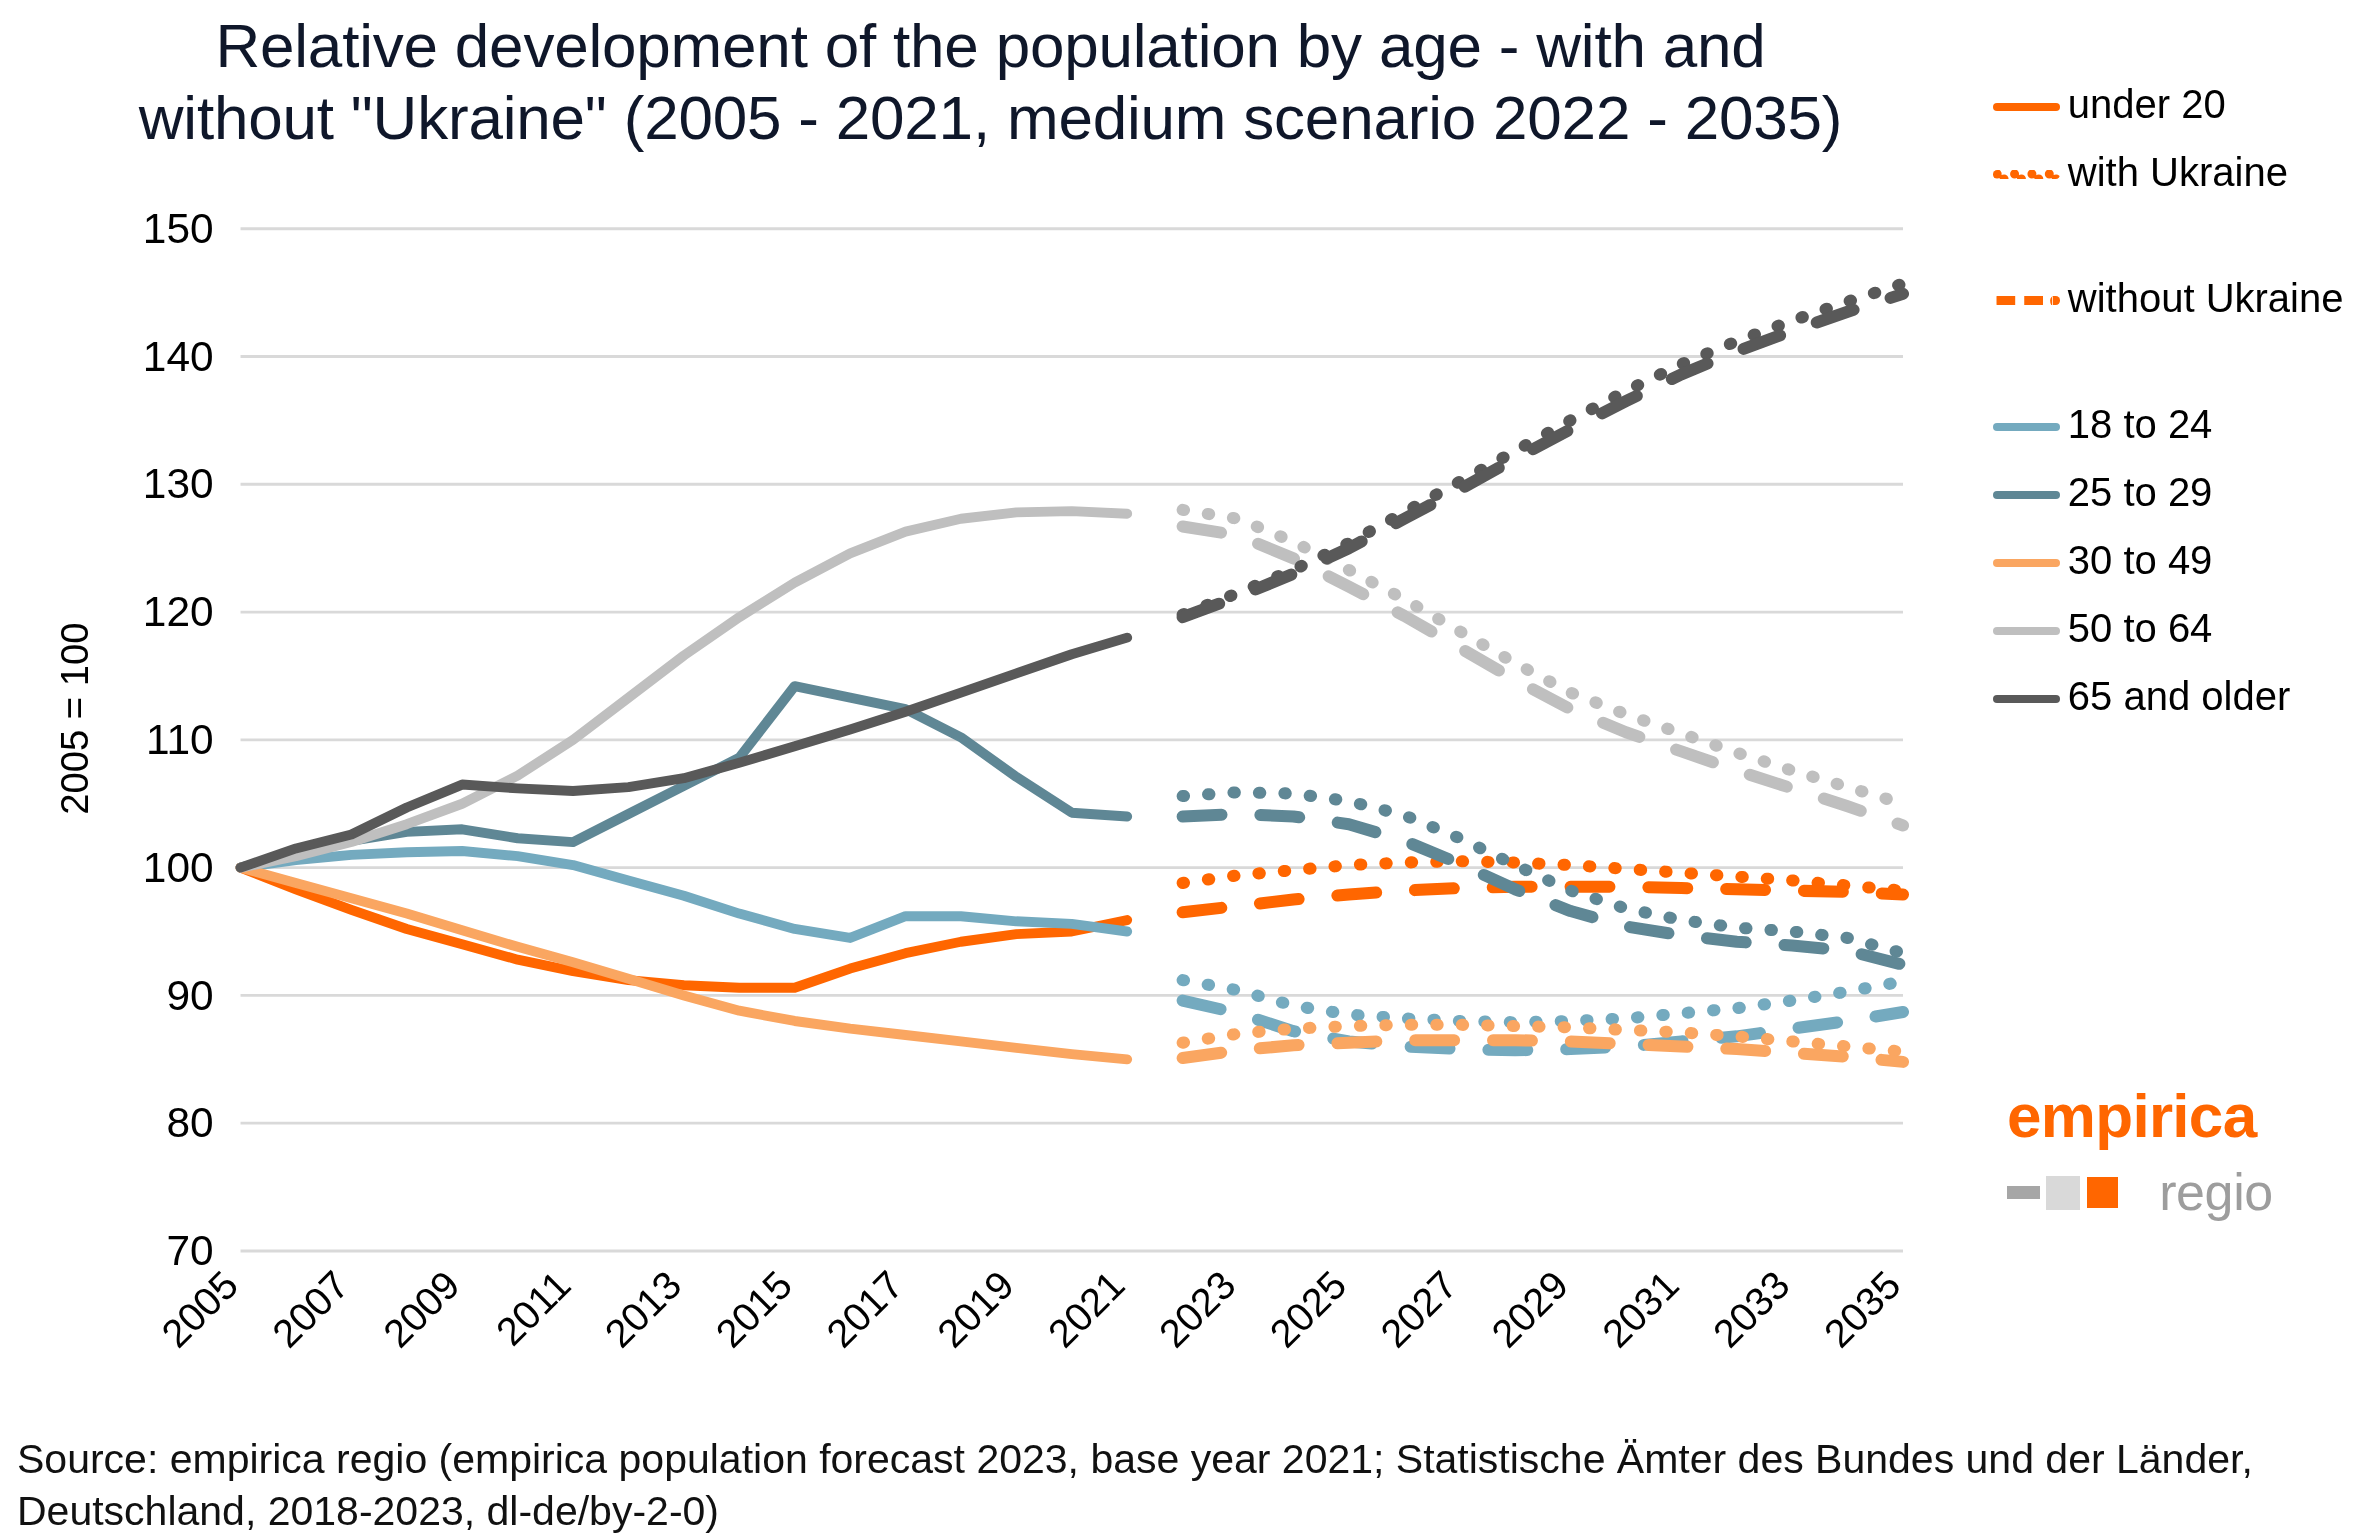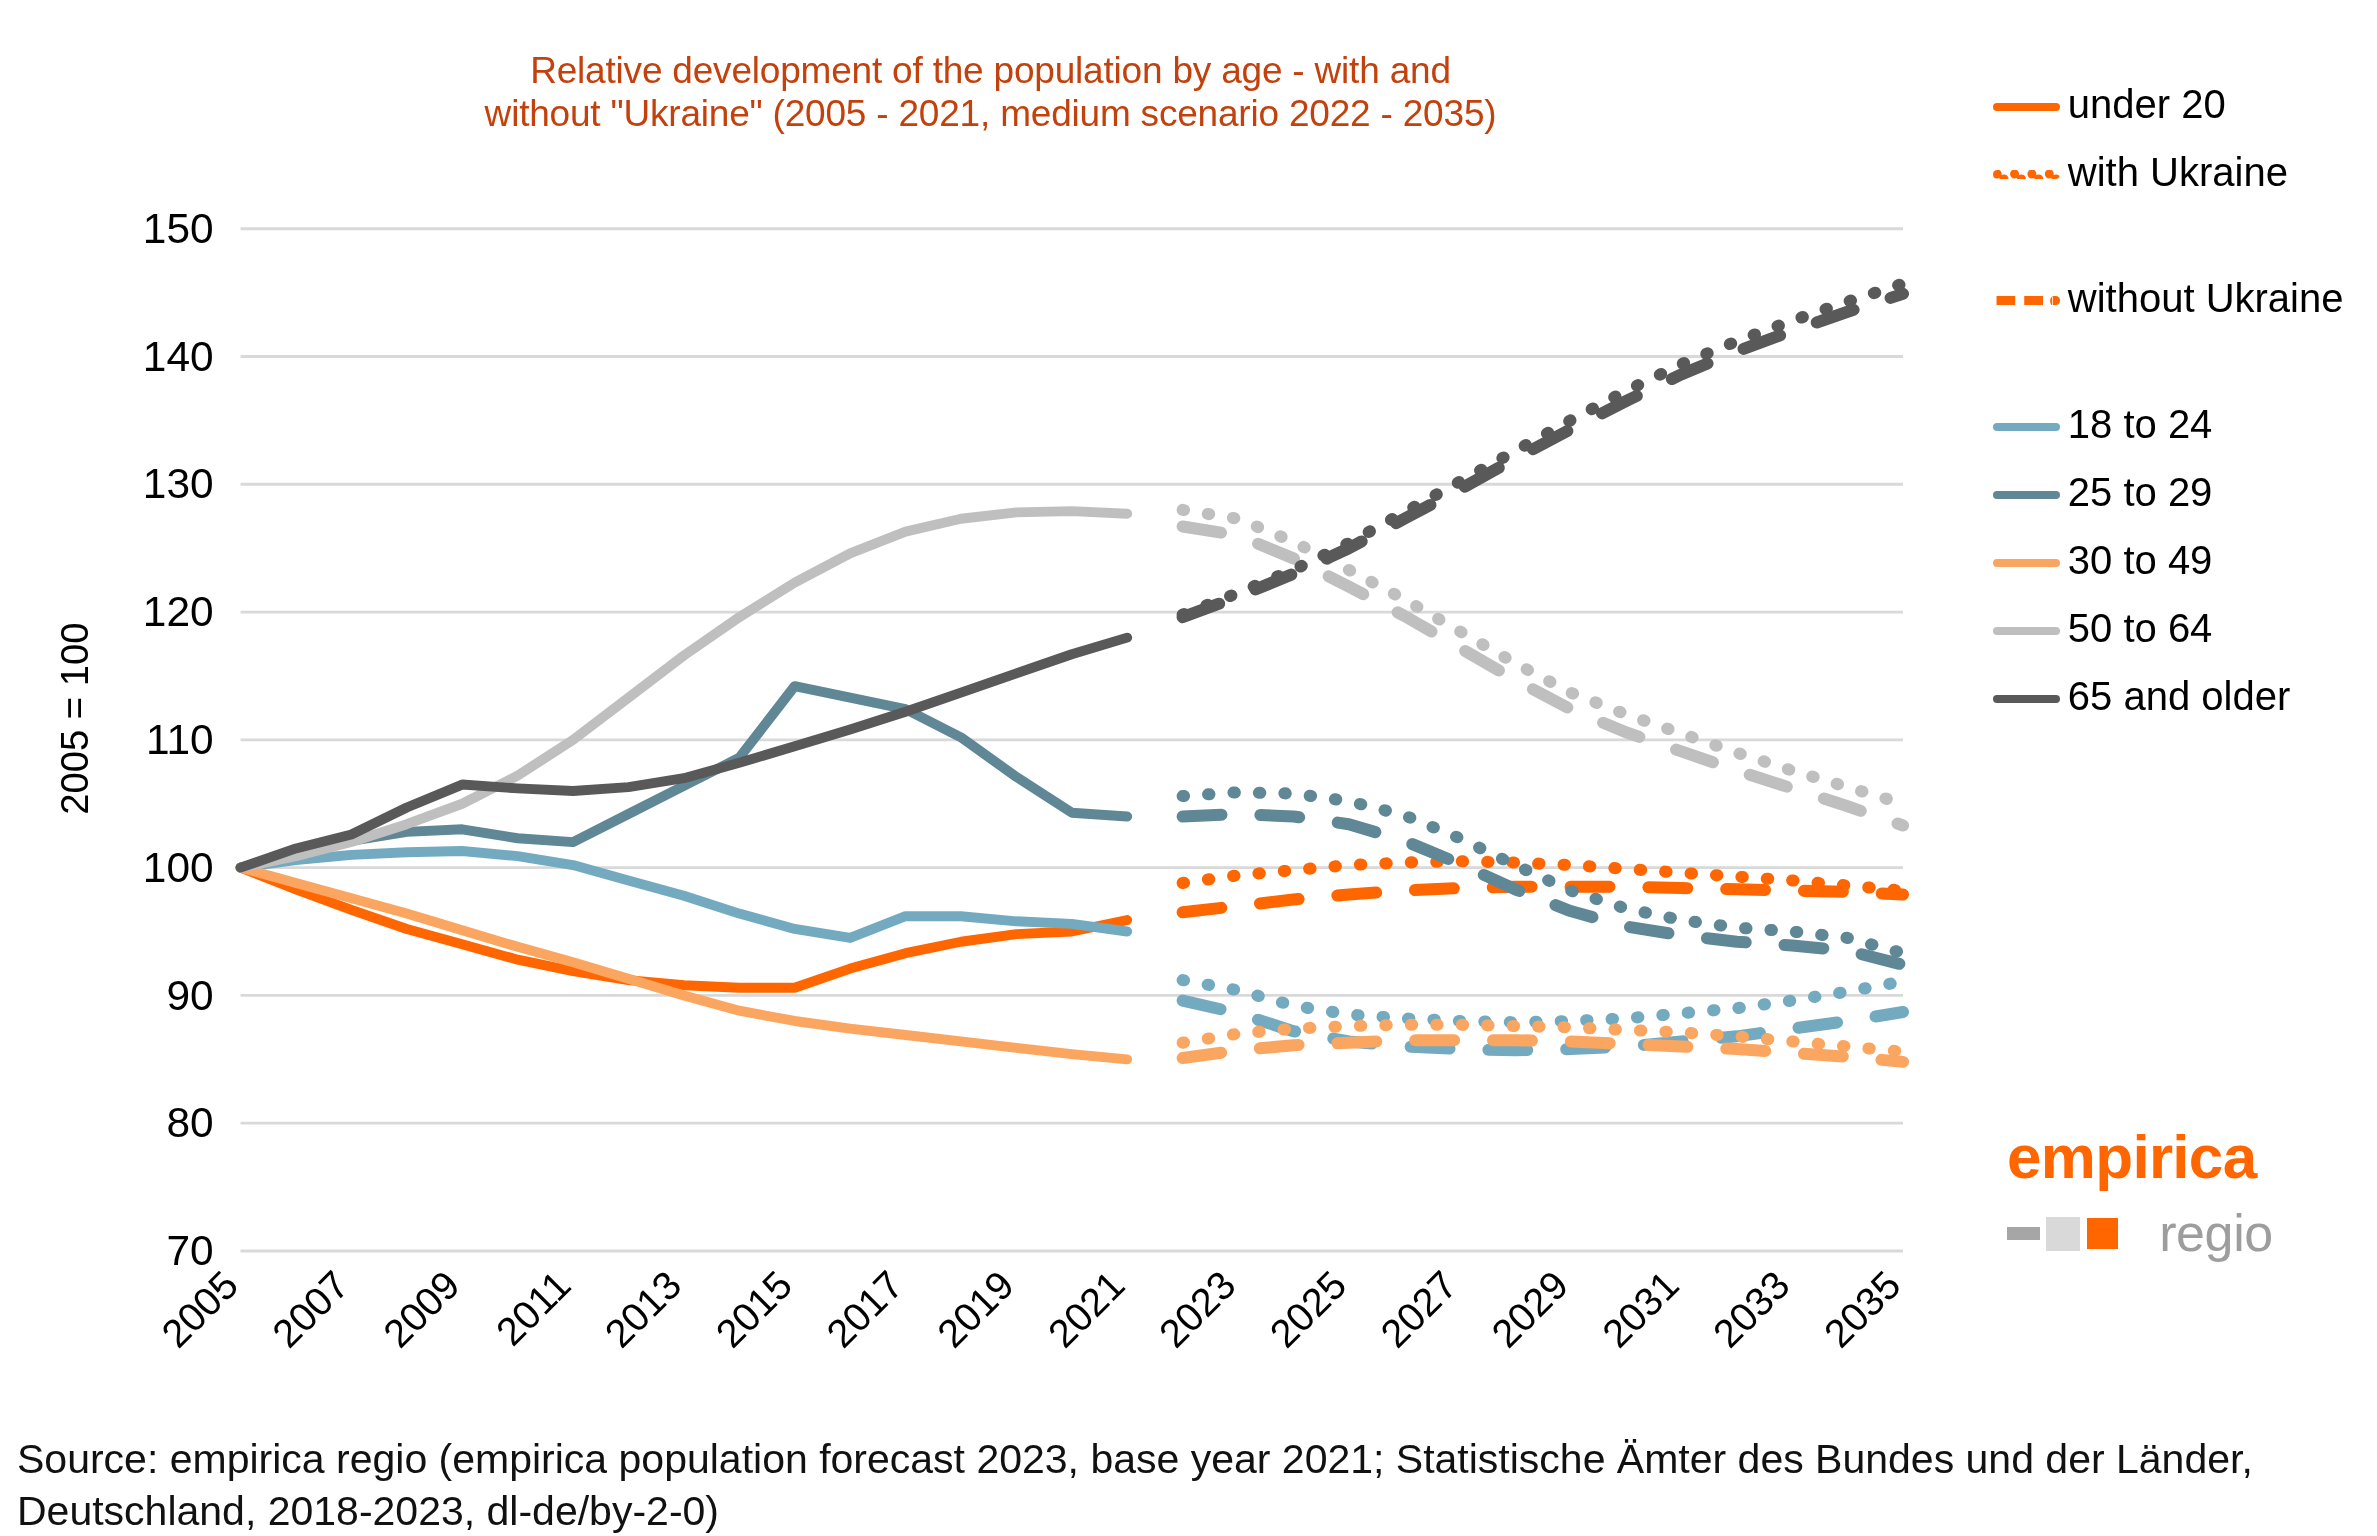--- a/index.html
+++ b/index.html
@@ -1,37 +1,37 @@
 <!DOCTYPE html>
 <html style="font-size:11.3px"><head>
 <meta charset="utf-8">
 <style>
   html,body{margin:0;padding:0;background:#ffffff;}
   body{width:2377px;height:1537px;font-family:"Liberation Sans",sans-serif;color:#000;overflow:hidden;}
   #root{position:relative;width:2377px;height:1537px;}
 
   .title{
     position:absolute;left:0;top:10px;width:1981px;
-    text-align:center;font-size:37px;line-height:1.16;color:#c2410c;
-    font-weight:400;letter-spacing:-0.2px;margin-top:40px;
+    text-align:center;font-size:62px;line-height:1.16;color:#0f172a;
+    font-weight:400;letter-spacing:-0.2px;
   }
 
   svg#plot{position:absolute;left:0;top:0;width:2377px;height:1537px;}
 
   .ytick{font-size:60px;fill:#000;text-anchor:end;font-family:"Liberation Sans",sans-serif;}
   .xtick{font-size:56px;fill:#000;font-family:"Liberation Sans",sans-serif;}
   .yaxistitle{font-size:54px;fill:#000;font-family:"Liberation Sans",sans-serif;text-anchor:middle;}
 
   .legend{position:absolute;left:1987px;top:83px;width:396px;}
   .legrow{display:flex;align-items:flex-start;margin-bottom:0px;}
   .legswatch{width:78px;min-width:78px;height:47px;position:relative;}
   .legswatch i{position:absolute;left:5.7px;top:20px;width:67px;height:7.8px;border-radius:4.2px;display:block;}
   .leglabel{font-size:40px;line-height:1.06;color:#000;padding-left:2.8px;}
 
-  .logo{position:absolute;left:2007px;top:1128px;width:368px;}
+  .logo{position:absolute;left:2007px;top:1087px;width:368px;}
   .logo .word1{font-size:62px;font-weight:700;color:#FF6600;letter-spacing:-0.7px;line-height:0.95;}
   .logo .row2{display:flex;align-items:center;margin-top:22px;}
   .logo .sq{display:inline-block;margin-right:6.4px;}
   .logo .sq.a{width:33px;height:12.7px;background:#A6A6A6;}
   .logo .sq.b{width:34px;height:34px;background:#D9D9D9;}
   .logo .sq.c{width:31px;height:31px;background:#FF6600;}
   .logo .word2{font-size:52px;color:#9D9D9D;margin-left:35px;line-height:0.95;letter-spacing:-0.4px;}
 
   .source{
     position:absolute;left:17px;top:1433px;width:2321px;

